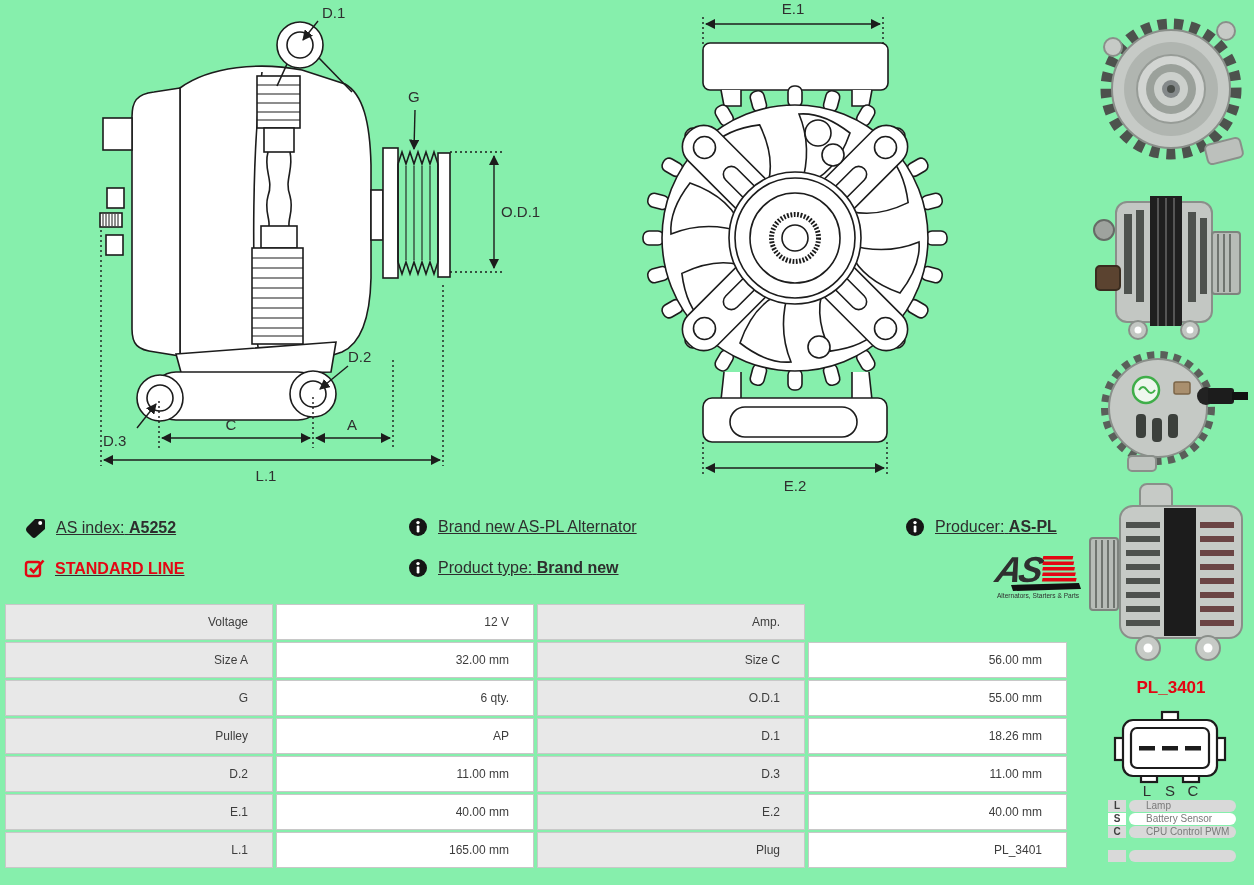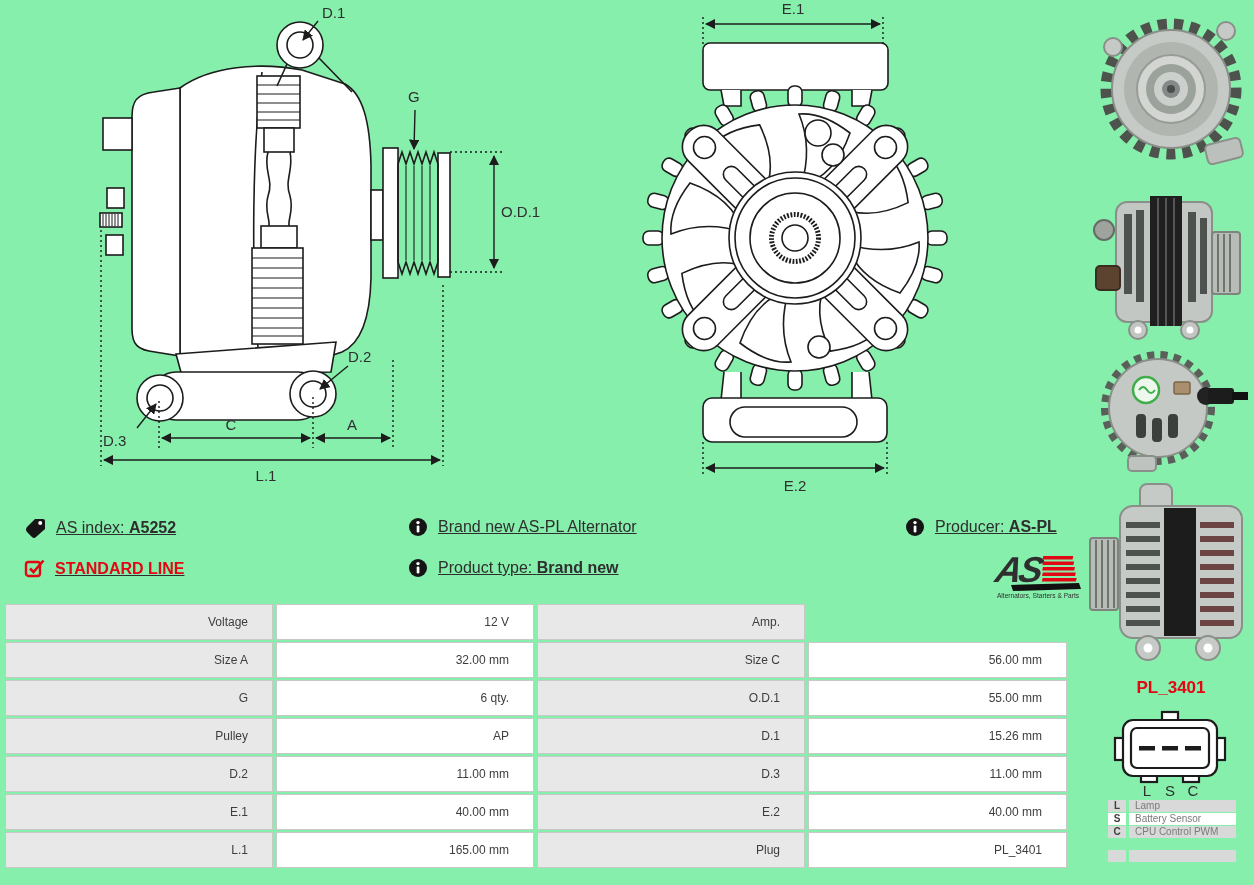--- a/index.html
+++ b/index.html
@@ -24,21 +24,21 @@
   .td.val{background:#ffffff;}
 
   
   .right-col{position:absolute;left:1088px;top:0;width:166px;height:885px;}
   .photo{position:absolute;left:0;width:166px;}
   .plug-name{position:absolute;left:0;top:678px;width:166px;text-align:center;
              font-size:17px;font-weight:bold;color:#e30613;}
   .legend{position:absolute;left:20px;top:800px;width:128px;font-size:10px;}
   .legend .lrow{display:flex;gap:3px;margin-bottom:1px;height:12px;line-height:12px;}
   .legend .pin{width:18px;text-align:center;font-weight:bold;color:#3f3f3f;background:#d9d9d9;}
-  .legend .desc{flex:1;padding-left:6px;color:#7a7a7a;background:#d9d9d9;}
+  .legend .desc{flex:1;padding-left:17px;color:#7a7a7a;background:#d9d9d9;border-radius:6px;}
   .legend .lrow.alt .pin,.legend .lrow.alt .desc{background:#ffffff;}
   .legend .lrow.spacer{background:none;height:10px;}
 </style>
 </head>
 <body>
 
 <div class="canvas">
 
   <svg class="abs dwg" style="left:0;top:0" width="560" height="500" viewBox="0 0 560 500">
     <defs>
@@ -319,21 +319,21 @@
     <div class="tr">
       <div class="td lbl">G</div>
       <div class="td val">6 qty.</div>
       <div class="td lbl">O.D.1</div>
       <div class="td val">55.00 mm</div>
     </div>
     <div class="tr">
       <div class="td lbl">Pulley</div>
       <div class="td val">AP</div>
       <div class="td lbl">D.1</div>
-      <div class="td val">15.26 mm</div>
+      <div class="td val">18.26 mm</div>
     </div>
     <div class="tr">
       <div class="td lbl">D.2</div>
       <div class="td val">11.00 mm</div>
       <div class="td lbl">D.3</div>
       <div class="td val">11.00 mm</div>
     </div>
     <div class="tr">
       <div class="td lbl">E.1</div>
       <div class="td val">40.00 mm</div>

